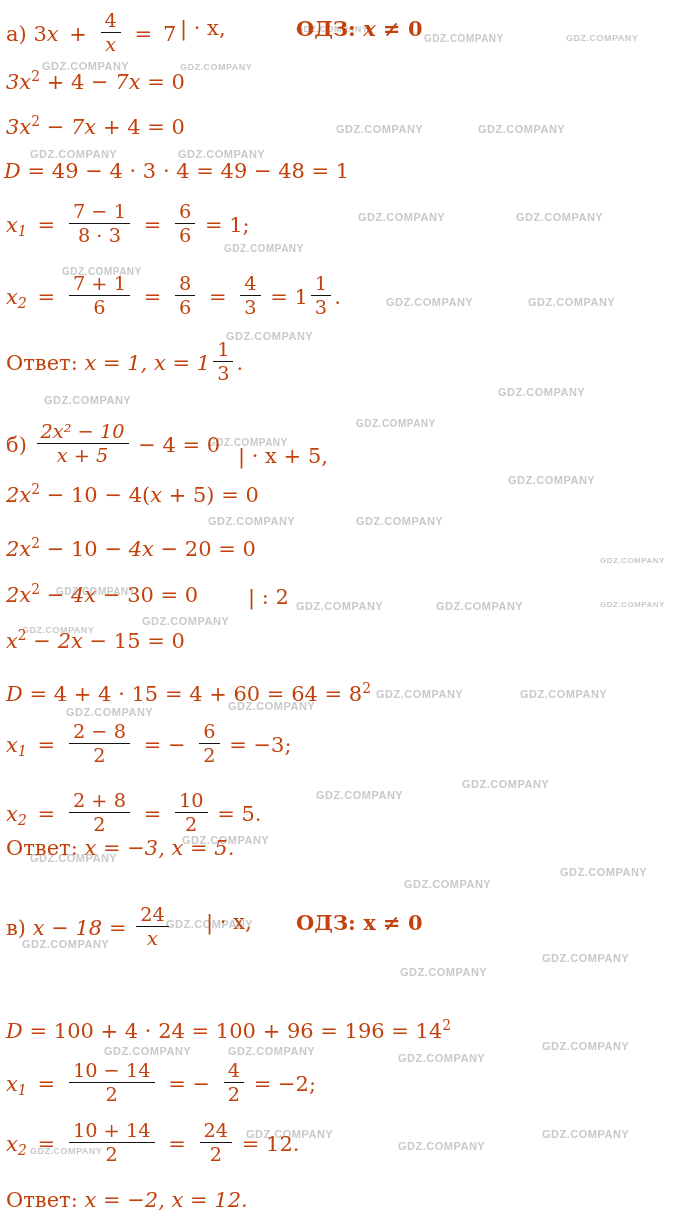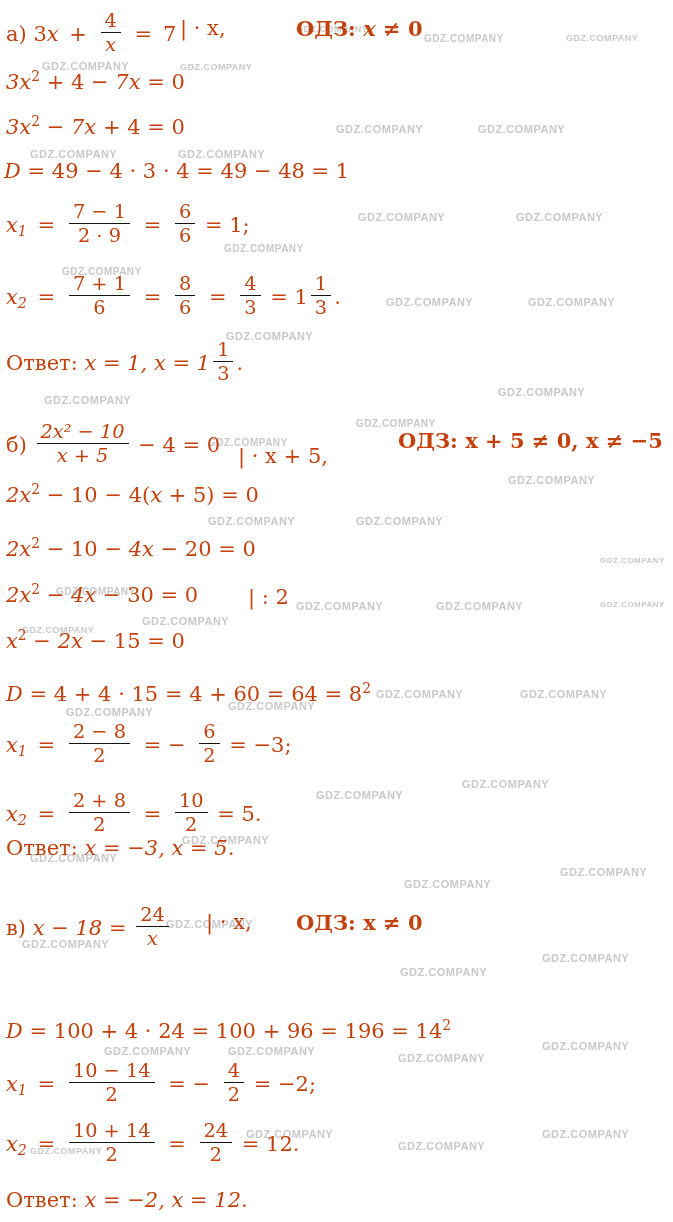--- a/index.html
+++ b/index.html
@@ -164,21 +164,21 @@
 
   <div class="line" style="left:4px; top:161px;">
     <span class="it">D</span><span class="rm"> = 49 − 4 · 3 · 4 = 49 − 48 = 1</span>
   </div>
 
   <div class="line" style="left:6px; top:205px;">
     <span class="it">x</span><span class="sub rm">1</span>
     <span class="op rm">=</span>
     <span class="frac">
       <span class="num rm">7 − 1</span>
-      <span class="den rm">2 · 9</span>
+      <span class="den rm">8 · 3</span>
     </span>
     <span class="op rm">=</span>
     <span class="frac">
       <span class="num rm">6</span>
       <span class="den rm">6</span>
     </span>
     <span class="rm">= 1;</span>
   </div>
 
   <div class="line" style="left:6px; top:277px;">
@@ -211,23 +211,20 @@
     <span class="rm">б)</span>
     <span class="frac">
       <span class="num it">2x² − 10</span>
       <span class="den it">x + 5</span>
     </span>
     <span class="rm">− 4 = 0</span>
   </div>
   <div class="line" style="left:238px; top:446px;">
     <span class="rm">| · x + 5,</span>
   </div>
-  <div class="line" style="left:398px; top:430px; font-weight:600;">
-    <span class="rm">ОДЗ: x + 5 ≠ 0, x ≠ −5</span>
-  </div>
 
   <div class="line" style="left:6px; top:483px;">
     <span class="it">2x<span class="sup">2</span></span><span class="rm"> − 10 − 4(</span><span class="it">x</span><span class="rm"> + 5) = 0</span>
   </div>
 
   <div class="line" style="left:6px; top:537px;">
     <span class="it">2x<span class="sup">2</span></span><span class="rm"> − 10 − </span><span class="it">4x</span><span class="rm"> − 20 = 0</span>
   </div>
 
   <div class="line" style="left:6px; top:583px;">

